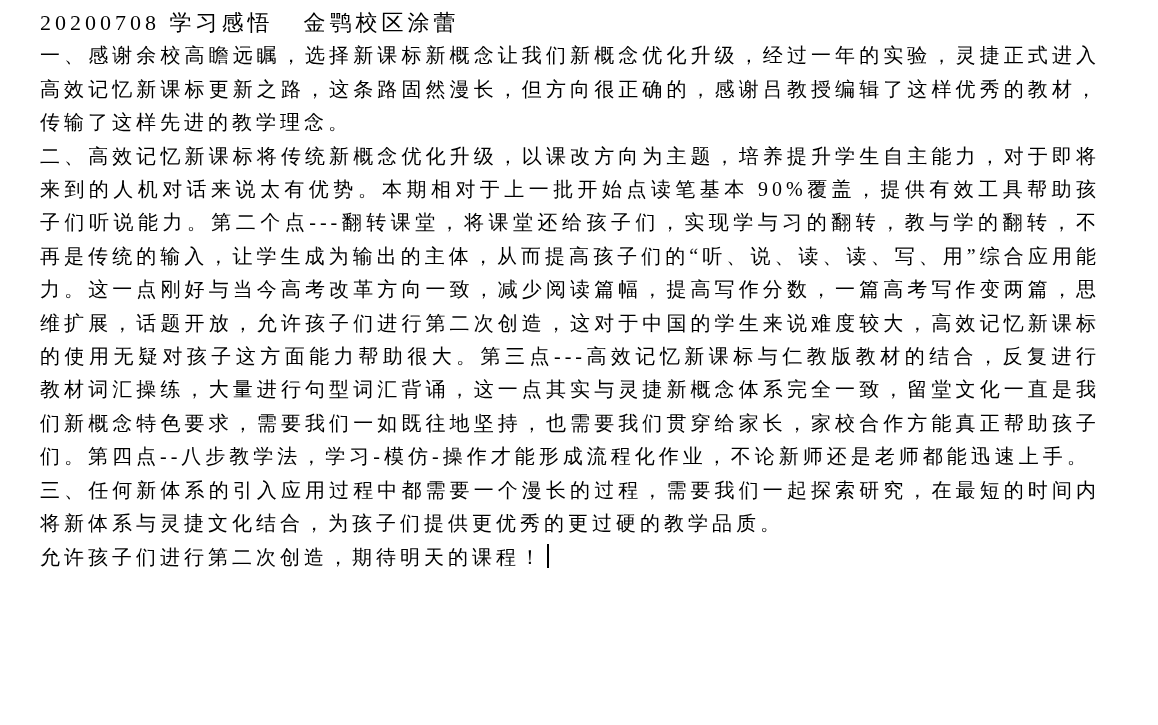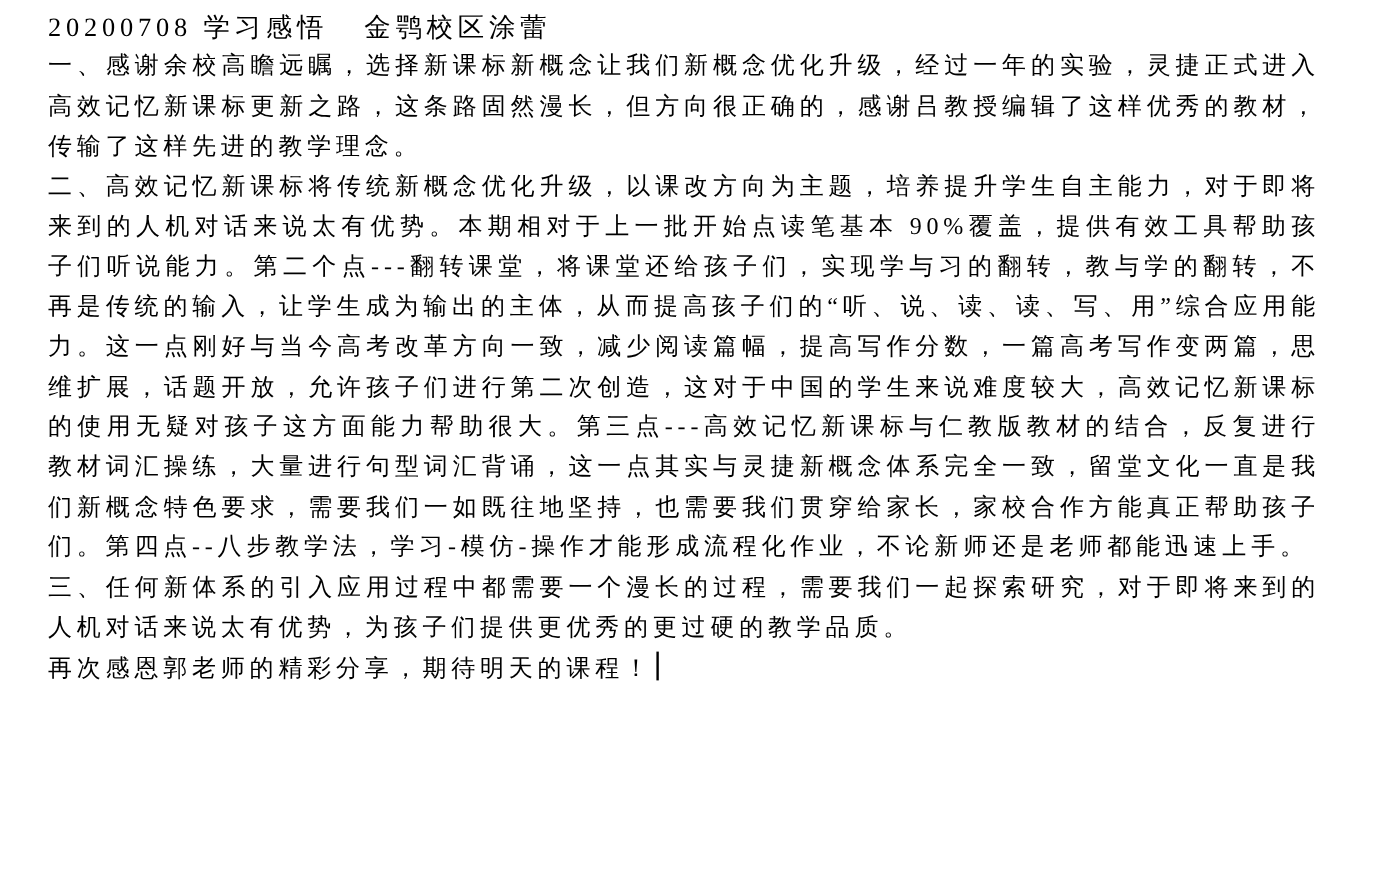--- a/index.html
+++ b/index.html
@@ -51,16 +51,16 @@
 </head>
 <body>
 
 <div class="page">
   <h1 class="doc-title"><span>20200708 学习感悟</span><span class="title-author">金鹗校区涂蕾</span></h1>
 
   <p class="doc-text">一、感谢余校高瞻远瞩，选择新课标新概念让我们新概念优化升级，经过一年的实验，灵捷正式进入高效记忆新课标更新之路，这条路固然漫长，但方向很正确的，感谢吕教授编辑了这样优秀的教材，传输了这样先进的教学理念。</p>
 
   <p class="doc-text">二、高效记忆新课标将传统新概念优化升级，以课改方向为主题，培养提升学生自主能力，对于即将来到的人机对话来说太有优势。本期相对于上一批开始点读笔基本 90%覆盖，提供有效工具帮助孩子们听说能力。第二个点---翻转课堂，将课堂还给孩子们，实现学与习的翻转，教与学的翻转，不再是传统的输入，让学生成为输出的主体，从而提高孩子们的“听、说、读、读、写、用”综合应用能力。这一点刚好与当今高考改革方向一致，减少阅读篇幅，提高写作分数，一篇高考写作变两篇，思维扩展，话题开放，允许孩子们进行第二次创造，这对于中国的学生来说难度较大，高效记忆新课标的使用无疑对孩子这方面能力帮助很大。第三点---高效记忆新课标与仁教版教材的结合，反复进行教材词汇操练，大量进行句型词汇背诵，这一点其实与灵捷新概念体系完全一致，留堂文化一直是我们新概念特色要求，需要我们一如既往地坚持，也需要我们贯穿给家长，家校合作方能真正帮助孩子们。第四点--八步教学法，学习-模仿-操作才能形成流程化作业，不论新师还是老师都能迅速上手。</p>
 
-  <p class="doc-text">三、任何新体系的引入应用过程中都需要一个漫长的过程，需要我们一起探索研究，对于即将来到的人机对话来说太有优势，为孩子们提供更优秀的更过硬的教学品质。</p>
+  <p class="doc-text">三、任何新体系的引入应用过程中都需要一个漫长的过程，需要我们一起探索研究，在最短的时间内将新体系与灵捷文化结合，为孩子们提供更优秀的更过硬的教学品质。</p>
 
-  <p class="doc-text"><span>再次感恩郭老师的精彩分享，期待明天的课程！</span><span class="caret"></span></p>
+  <p class="doc-text"><span>允许孩子们进行第二次创造，期待明天的课程！</span><span class="caret"></span></p>
 </div>
 
 </body></html>

